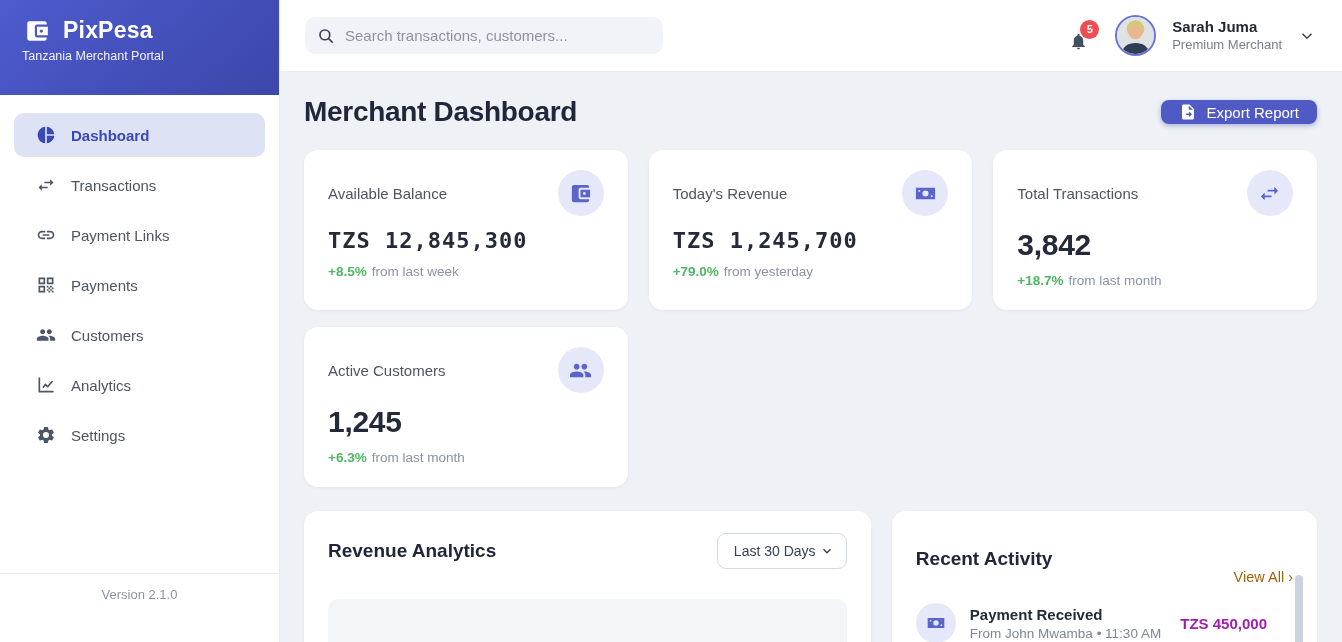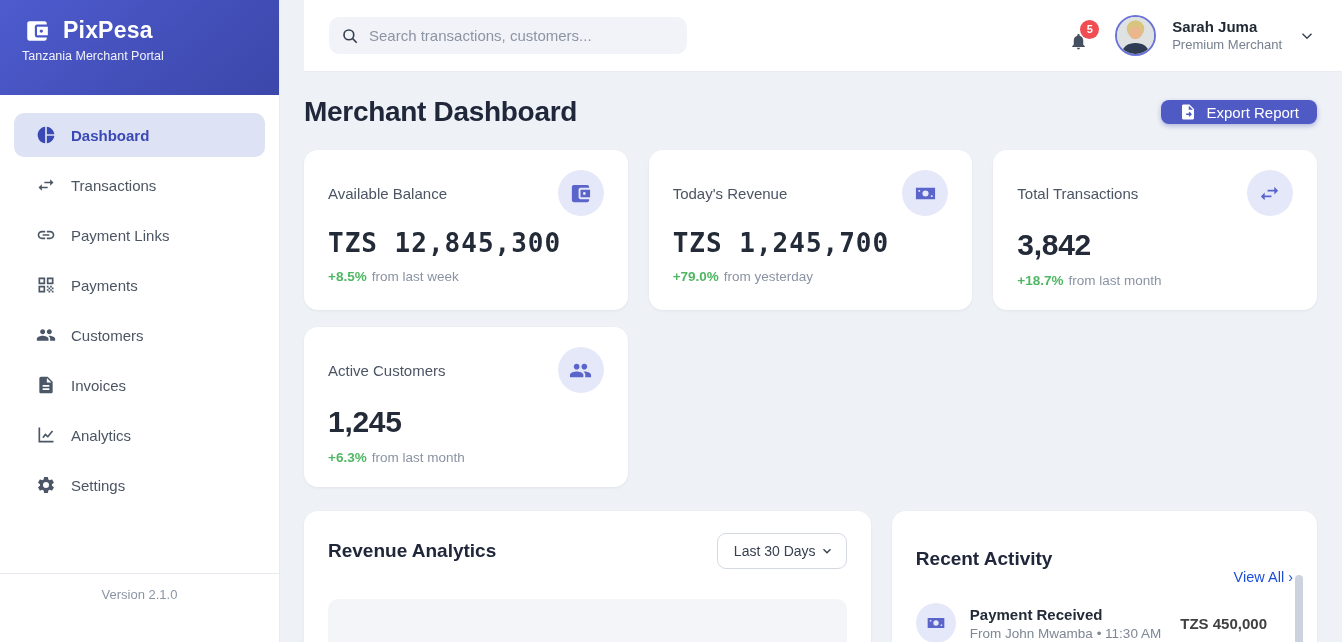--- a/index.html
+++ b/index.html
@@ -21,21 +21,21 @@
   .nav-item svg { width:20px; height:20px; fill:#4b5766; flex-shrink:0; }
   .nav-item.active { background:#dde2f4; color:#3b49b5; font-weight:bold; }
   .nav-item.active svg { fill:#3b49b5; }
 
   .sidebar-footer { border-top:1px solid #e7eaf0; padding:13px 0 40px 0; text-align:center; }
   .version { font-size:13px; color:#8b95a5; }
 
   
   .main { flex:1; display:flex; flex-direction:column; min-width:0; }
   .topbar { height:72px; background:#fff; border-bottom:1px solid #e9edf2; display:flex; align-items:center;
-            justify-content:space-between; padding:0 26px 0 25px; flex-shrink:0;margin-left:24px; }
+            justify-content:space-between; padding:0 26px 0 25px; flex-shrink:0; }
   .search { width:358px; height:37px; background:#f1f3f8; border-radius:10px; display:flex; align-items:center;
             padding:0 12px; gap:10px; }
   .search svg { width:18px; height:18px; stroke:#374151; fill:none; stroke-width:2.2; flex-shrink:0; }
   .search input { flex:1; border:none; outline:none; background:transparent; font-size:15px; color:#374151;
                   font-family:"Liberation Sans", sans-serif; }
   .search input::placeholder { color:#8c94a4; }
 
   .top-right { display:flex; align-items:center; gap:16px; }
   .bell-wrap { position:relative; width:30px; height:34px; cursor:pointer; }
   .bell-wrap svg { position:absolute; left:0; bottom:2px; width:19px; height:19px; fill:#445060; }
@@ -58,44 +58,44 @@
   
   .stats-grid { display:grid; grid-template-columns:repeat(3,1fr); gap:17px 21px; margin-bottom:24px; }
   .stat-card { background:#fff; border-radius:14px; padding:20px 24px; height:160px;
                box-shadow:0 1px 3px rgba(20,24,40,.06); }
   .stat-top { display:flex; justify-content:space-between; align-items:center; }
   .stat-label { font-size:15px; color:#4b5563; }
   .chip { width:46px; height:46px; border-radius:50%; background:#e5e8f8; display:flex; align-items:center;
           justify-content:center; flex-shrink:0; }
   .chip svg { width:23px; height:23px; fill:#5a64cb; }
   .stat-value { margin-top:12px; font-size:30px; font-weight:bold; color:#242b38; letter-spacing:-.3px; }
-  .stat-value.mono { font-family:"DejaVu Sans Mono", monospace; font-size:26px; letter-spacing:1px; }
+  .stat-value.mono { font-family:"DejaVu Sans Mono", monospace; font-size:22px; letter-spacing:1px; }
   .stat-delta { margin-top:11px; font-size:13.5px; color:#8a93a3; }
   .stat-delta .green { color:#4fb763; font-weight:bold; margin-right:5px; }
 
   
   .bottom-grid { display:grid; grid-template-columns:4fr 3fr; gap:21px; }
   .panel { background:#fff; border-radius:14px; padding:22px 24px; height:420px; position:relative;
            box-shadow:0 1px 3px rgba(20,24,40,.06); }
   .panel-head { display:flex; justify-content:space-between; align-items:center; }
   .panel-title { font-size:19px; font-weight:bold; color:#20273a; }
   .range-select { height:36px; min-width:130px; border:1.5px solid #d5dae2; border-radius:9px; background:#fff;
                   display:flex; align-items:center; justify-content:space-between; gap:2px; padding:0 12px 0 16px;
                   font-size:14px; color:#374151; cursor:pointer; }
   .range-select svg { width:14px; height:14px; stroke:#374151; fill:none; stroke-width:2.4; }
   .chart-placeholder { margin-top:30px; height:300px; background:#f3f5f9; border-radius:10px; }
-  .view-all { font-size:14.5px; color:#1d4ed8; text-decoration:none; cursor:pointer;margin-top:36px; }
+  .view-all { font-size:14.5px; color:#a16207; text-decoration:none; cursor:pointer;margin-top:36px; }
   .activity-list { margin-top:18px; }
   .activity-item { display:flex; align-items:center; gap:14px; padding-right:26px; }
   .act-chip { width:40px; height:40px; border-radius:50%; background:#e5e8f8; display:flex; align-items:center;
               justify-content:center; flex-shrink:0; }
   .act-chip svg { width:20px; height:20px; fill:#5a64cb; }
   .act-title { font-size:15px; font-weight:bold; color:#232b38; }
   .act-sub { font-size:13.5px; color:#7e8795; margin-top:3px; }
-  .act-amount { margin-left:auto; font-size:15px; font-weight:bold; color:#404040; white-space:nowrap; }
+  .act-amount { margin-left:auto; font-size:15px; font-weight:bold; color:#a21caf; white-space:nowrap; }
   .scroll-thumb { position:absolute; right:14px; top:64px; width:8px; height:150px; background:#ccd3de; border-radius:4px; }
 </style>
 </head>
 <body>
 
 <div class="app">
 
   <aside class="sidebar">
     <div class="brand">
       <div class="brand-row">
@@ -130,26 +130,20 @@
         <svg viewBox="0 0 24 24">
             <path d="M3 11h8V3H3v8zm2-6h4v4H5V5zM3 21h8v-8H3v8zm2-6h4v4H5v-4zM13 3v8h8V3h-8zm6 6h-4V5h4v4zM13 13h2v2h-2zM15 15h2v2h-2zM13 17h2v2h-2zM15 19h2v2h-2zM17 17h2v2h-2zM17 13h2v2h-2zM19 15h2v2h-2zM19 19h2v2h-2z"></path>
           </svg>
         <span>Payments</span>
       </div>
       <div class="nav-item">
         <svg viewBox="0 0 24 24">
             <path d="M16 11c1.66 0 2.99-1.34 2.99-3S17.66 5 16 5c-1.66 0-3 1.34-3 3s1.34 3 3 3zM8 11c1.66 0 2.99-1.34 2.99-3S9.66 5 8 5C6.34 5 5 6.34 5 8s1.34 3 3 3zm0 2c-2.33 0-7 1.17-7 3.5V19h14v-2.5C15 14.17 10.33 13 8 13zm8 0c-.29 0-.62.02-.97.05 1.16.84 1.97 1.97 1.97 3.45V19h6v-2.5c0-2.33-4.67-3.5-7-3.5z"></path>
           </svg>
         <span>Customers</span>
-      </div>
-      <div class="nav-item">
-        <svg viewBox="0 0 24 24">
-            <path d="M14 2H6c-1.1 0-2 .9-2 2v16c0 1.1.9 2 2 2h12c1.1 0 2-.9 2-2V8l-6-6zm2 16H8v-2h8v2zm0-4H8v-2h8v2zm-3-5V3.5L18.5 9H13z"></path>
-          </svg>
-        <span>Invoices</span>
       </div>
       <div class="nav-item">
         <svg viewBox="0 0 24 24">
             <path d="M3 3h2v16h16v2H3V3z"></path>
             <path d="M7.5 14.6l3.6-4.7 3 2.6 4.9-6 1.6 1.3-6.3 7.6-3-2.6-2.2 3z"></path>
           </svg>
         <span>Analytics</span>
       </div>
       <div class="nav-item">
         <svg viewBox="0 0 24 24">

